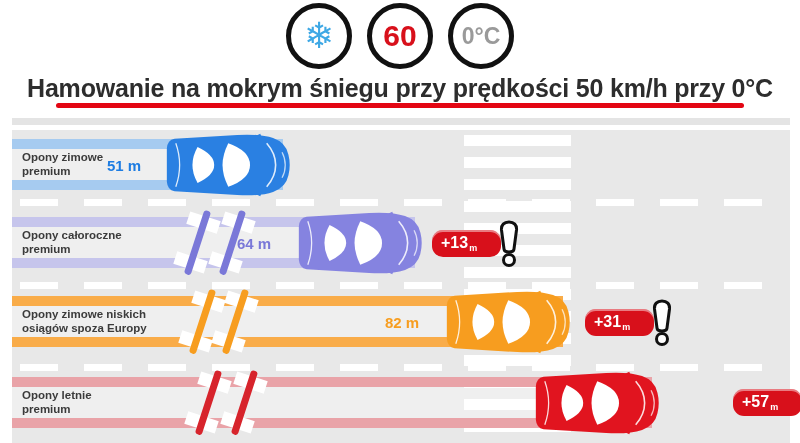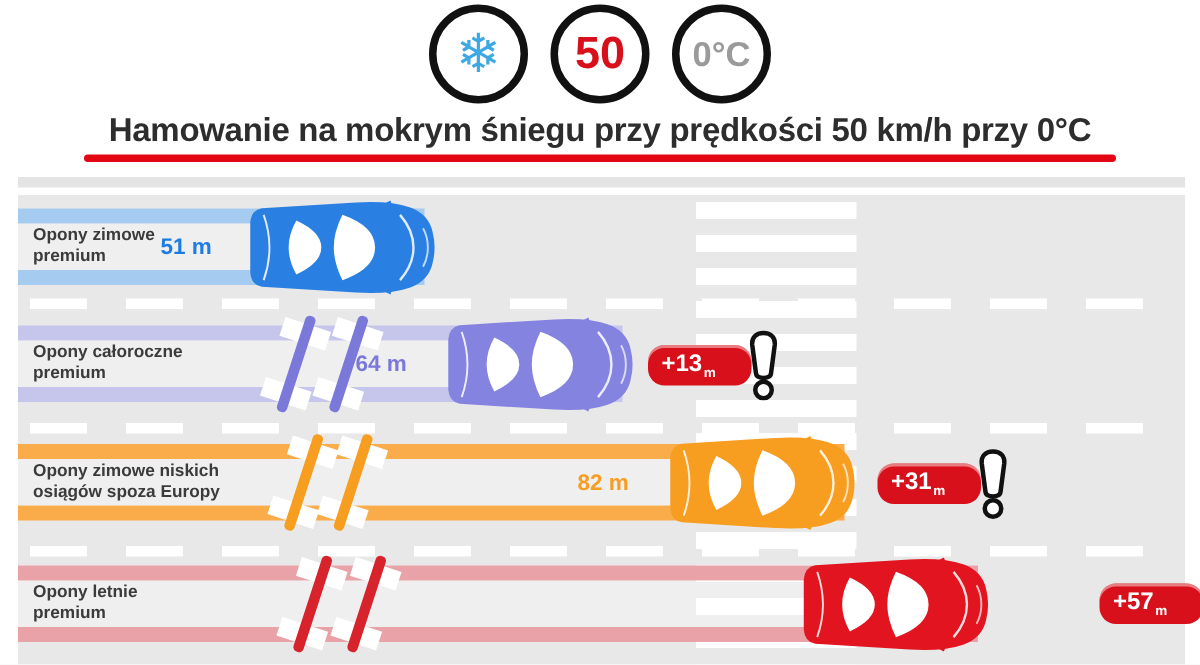--- a/index.html
+++ b/index.html
@@ -8,21 +8,21 @@
 
   
   .icons { position:absolute; top:3px; left:0; right:0; display:flex; justify-content:center; gap:15px; }
   .icon-circle { width:66px; height:66px; border:5px solid #111; border-radius:50%; background:#fff;
                  display:flex; align-items:center; justify-content:center; }
   .snowflake { font-size:36px; line-height:1; color:#3ea8e5; }
   .speed { font-size:30px; font-weight:bold; color:#d8101b; }
   .temp { font-size:23px; font-weight:bold; color:#9a9a9a; }
 
   .title { position:absolute; top:74px; left:0; right:0; text-align:center;
-           font-size:22px; font-weight:bold; color:#2d2d2d; letter-spacing:-0.2px; }
+           font-size:25px; font-weight:bold; color:#2d2d2d; letter-spacing:-0.2px; }
   .title-underline { position:absolute; top:103px; left:56px; width:688px; height:5px;
                      background:#e30613; border-radius:3px; }
 
   
   .sidewalk { position:absolute; top:118px; left:12px; width:778px; height:7px; background:#e4e4e4; }
   .road { position:absolute; top:130px; left:12px; width:778px; height:313px; background:#e8e8e8; }
   .zebra { position:absolute; top:0; bottom:0; left:452px; width:107px;
            background:repeating-linear-gradient(to bottom, transparent 0 5px, #ffffff 5px 16px, transparent 16px 22px); }
   .lane-line { position:absolute; left:8px; right:8px; height:7px;
                background:repeating-linear-gradient(to right, #ffffff 0 38px, transparent 38px 64px); }
@@ -59,21 +59,21 @@
 </head>
 <body>
 
 <div class="page">
 
   <div class="icons">
     <div class="icon-circle">
       <span class="snowflake">❄</span>
     </div>
     <div class="icon-circle">
-      <span class="speed">50</span>
+      <span class="speed">60</span>
     </div>
     <div class="icon-circle">
       <span class="temp">0°C</span>
     </div>
   </div>
 
   <div class="title">Hamowanie na mokrym śniegu przy prędkości 50 km/h przy 0°C</div>
   <div class="title-underline"></div>
 
   <div class="sidewalk"></div>

